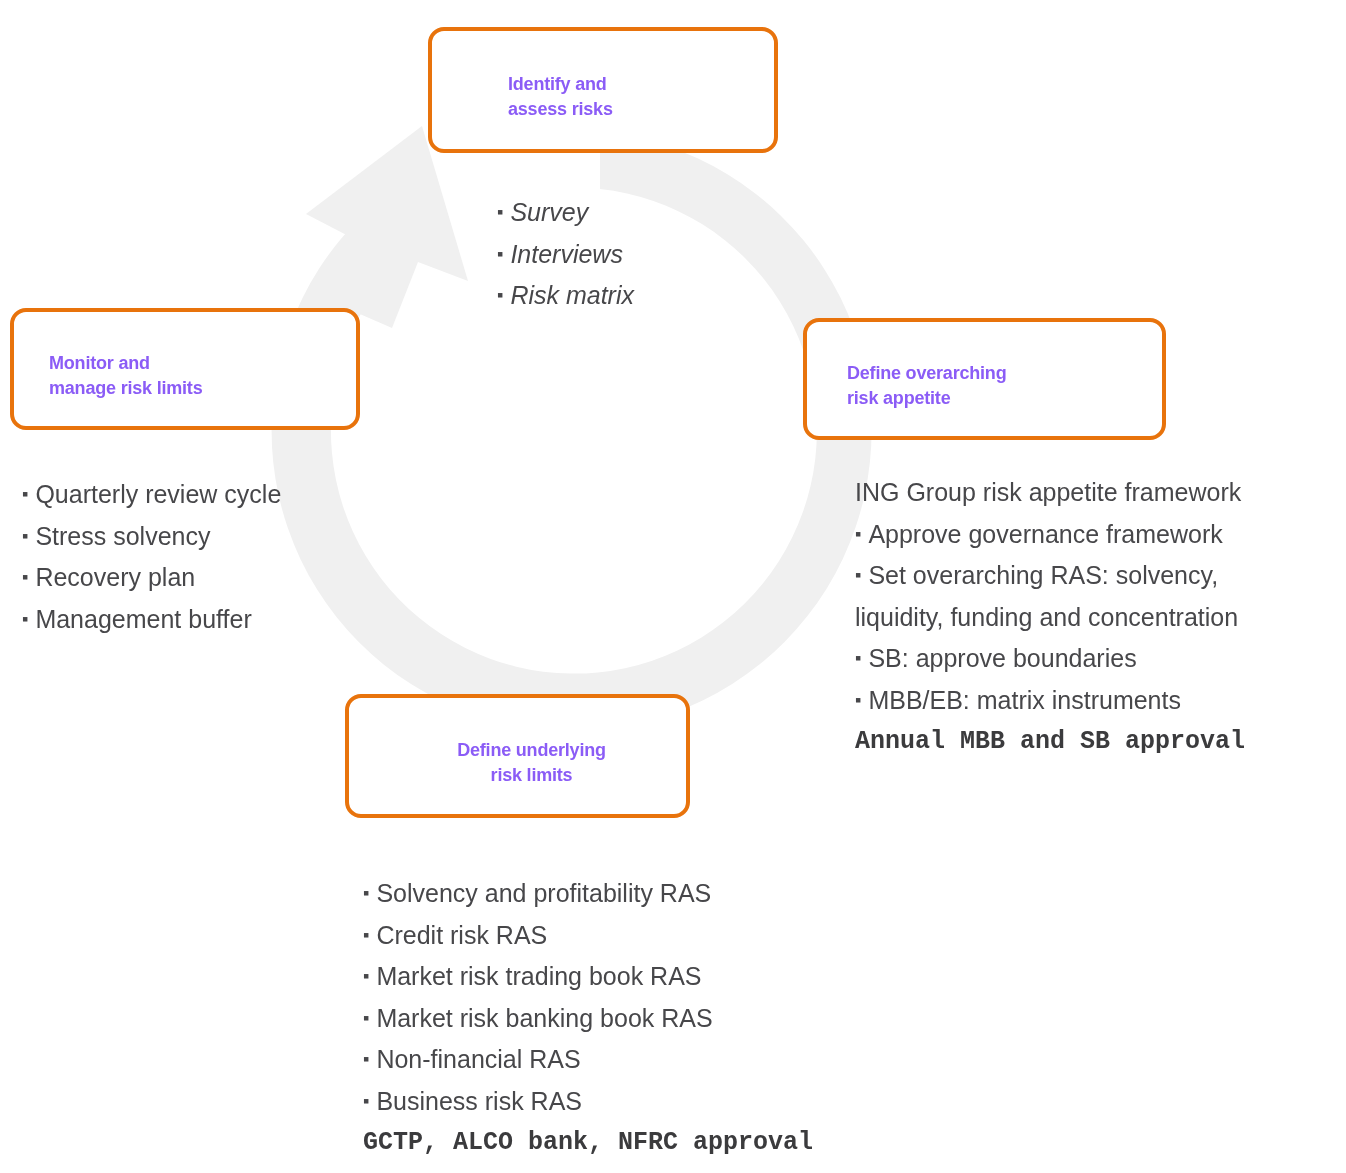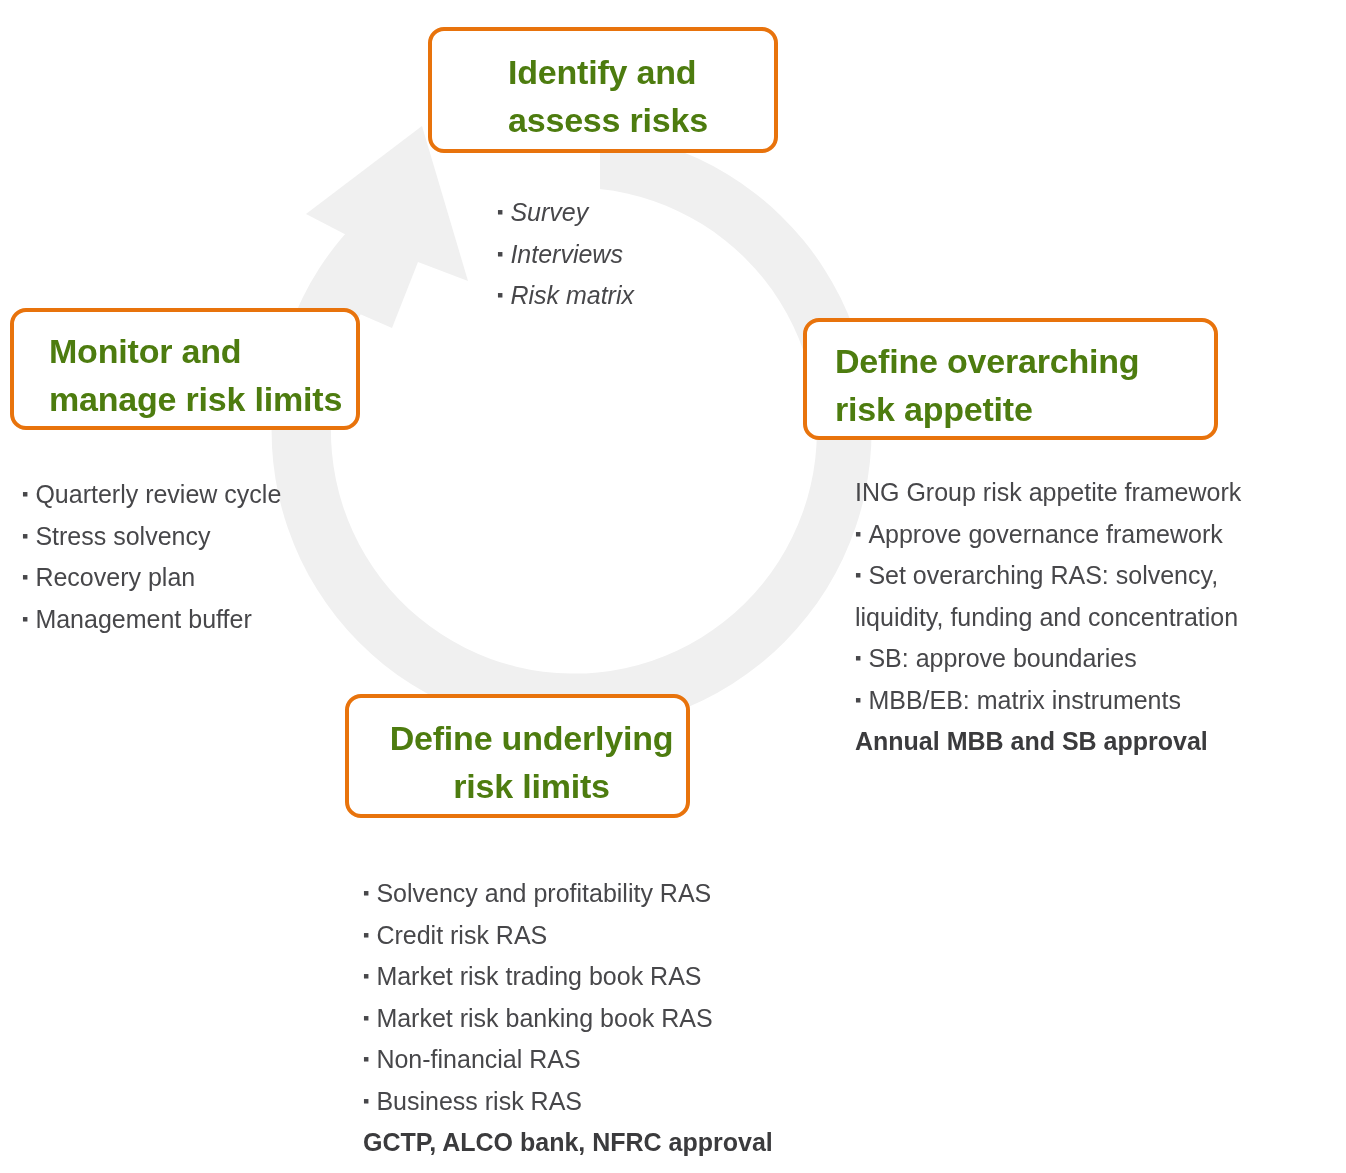--- a/index.html
+++ b/index.html
@@ -40,54 +40,55 @@
     background: #ffffff;
     border: 4px solid #e8730c;
     border-radius: 16px;
     z-index: 3;
     display: flex;
     flex-direction: column;
     justify-content: center;
   }
   .stage-title {
     font-weight: bold;
-    font-size: 34px;
+    font-size: 18px;
     line-height: 1.40;
-    color: #4d7c0f;
+    color: #8b5cf6;
     letter-spacing: -0.2px;
     white-space: pre-line;
     margin-top: 14px;
   }
 
   
   .stage-body {
     position: absolute;
     z-index: 2;
     font-size: 25px;
     line-height: 1.66;
     color: #47474a;
   }
   .body-line {
     white-space: pre;
   }
   .body-line.bold {
     font-weight: bold;
     color: #3b3b3d;
+    font-family: Liberation Mono, monospace;
   }
   .bullet {
     font-size: 18px;
     vertical-align: 3px;
     margin-right: 7px;
     color: #47474a;
   }
 
   
   #box-identify  { left: 428px;  top: 27px;  width: 350px; height: 126px; padding-left: 76px; }
   #box-monitor   { left: 10px;   top: 308px; width: 350px; height: 122px; padding-left: 35px; }
-  #box-define-ra { left: 803px;  top: 318px; width: 415px; height: 122px; padding-left: 28px; }
+  #box-define-ra { left: 803px;  top: 318px; width: 363px; height: 122px; padding-left: 40px; }
   #box-define-ul { left: 345px;  top: 694px; width: 345px; height: 124px; padding-left: 28px; }
 
   #body-identify  { left: 497px; top: 192px; font-style: italic; }
   #body-monitor   { left: 22px;  top: 474px; }
   #body-define-ra { left: 855px; top: 472px; }
   #body-define-ul { left: 363px; top: 848px; margin-top: 25px; }
 </style>
 </head>
 <body>
 

